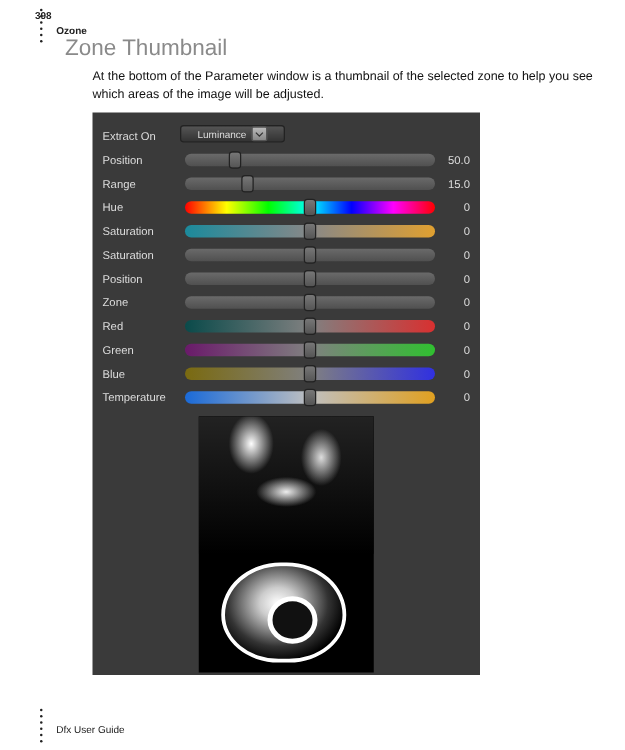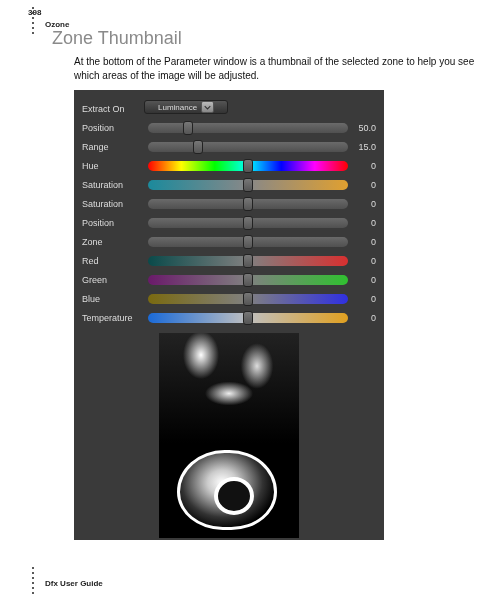--- a/index.html
+++ b/index.html
@@ -61,21 +61,21 @@
     right: 24px;
     font-size: 10px;
     line-height: 1.4;
     color: #111;
   }
   .footer-text {
     position: absolute;
     bottom: 12px;
     left: 45px;
     font-size: 8px;
-    font-weight: bold;
+    font-weight: normal;
     color: #222;
   }
   .panel {
     position: absolute;
     top: 90px;
     left: 74px;
     width: 310px;
     height: 450px;
     background: #3a3a3a;
     padding: 6px 8px;

